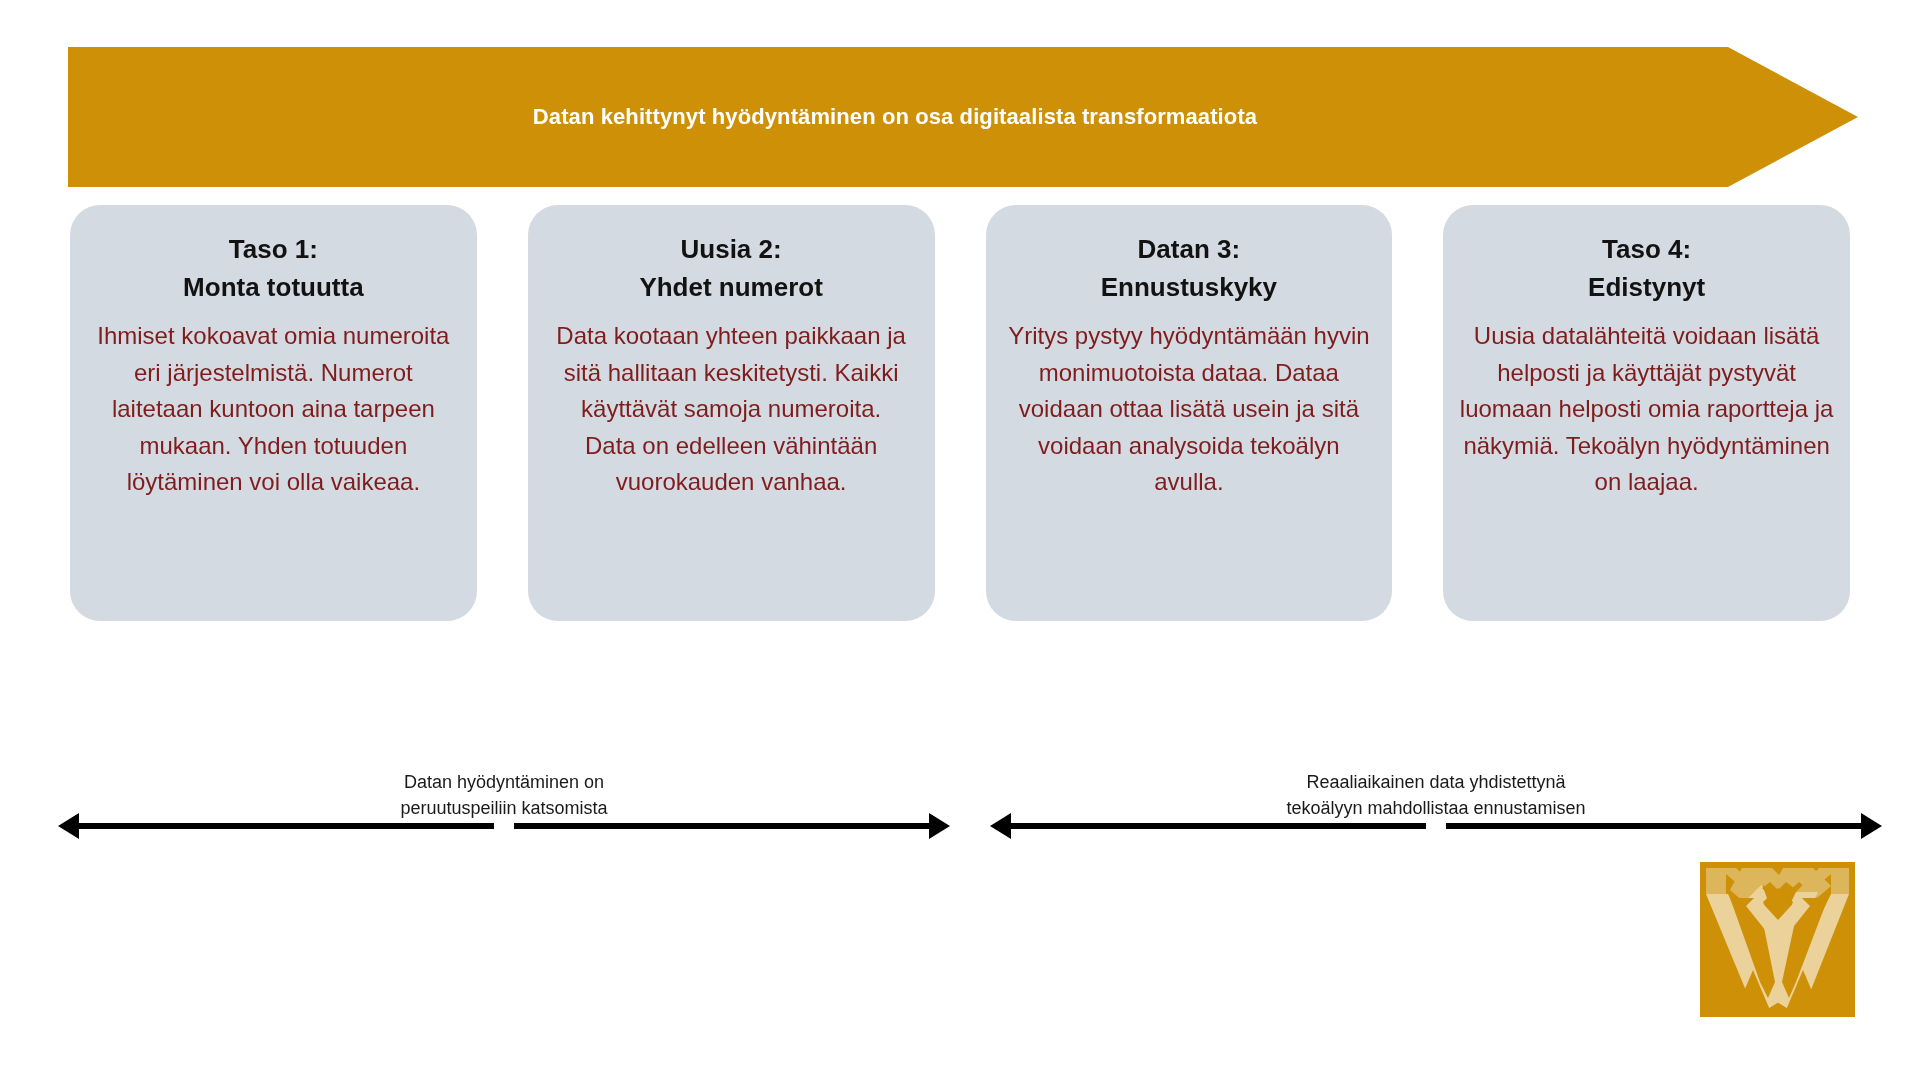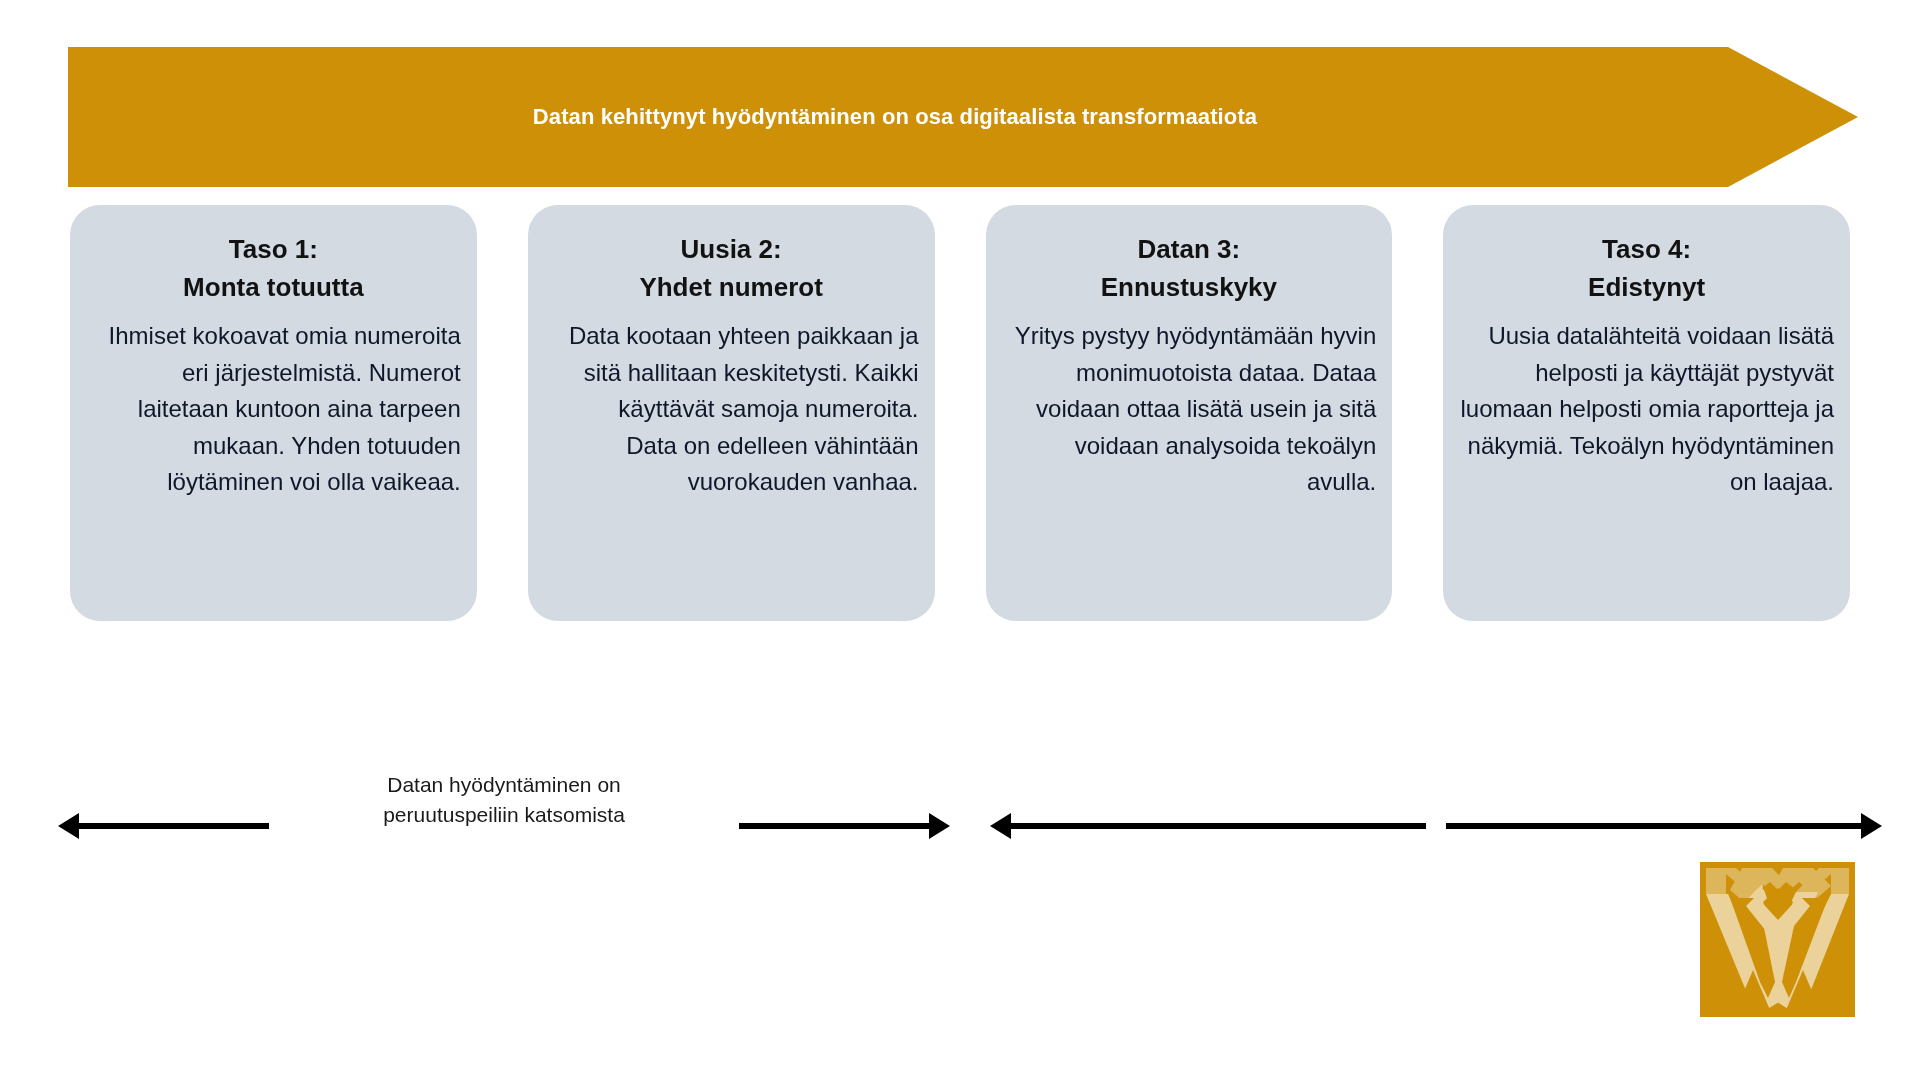--- a/index.html
+++ b/index.html
@@ -72,25 +72,25 @@
   .card-title {
     color: #121212;
     font-size: 26px;
     font-weight: bold;
     line-height: 1.45;
     text-align: center;
     white-space: pre-line;
     margin-bottom: 12px;
   }
   .card-body {
-    color: #0f172a;
+    color: #7f1d1d;
     font-size: 24px;
     font-weight: 400;
     line-height: 1.52;
-    text-align: right;
+    text-align: center;
     white-space: pre-line;
   }
 
   
   #arrow-bands {
     position: absolute;
     left: 0;
     top: 770px;
     width: 1920px;
     height: 130px;
@@ -131,21 +131,21 @@
   .band-spacer { flex: 1 1 auto; }
 
   .band-label {
     position: absolute;
     left: 50%;
     top: 0;
     transform: translateX(-50%);
     width: 470px;
     text-align: center;
     color: #1a1a1a;
-    font-size: 21px;
+    font-size: 18px;
     line-height: 1.44;
     white-space: pre-line;
     background: #ffffff;
     padding: 0 8px;
     box-sizing: border-box;
   }
 
   
   #logo-mark {
     position: absolute;
@@ -207,20 +207,22 @@
   </div>
 
   <div class="arrow-band" id="arrow-band-right">
     <div class="band-line-row">
       <div class="arrow-head left"></div>
       <div class="arrow-line stub-left"></div>
       <div class="band-spacer"></div>
       <div class="arrow-line stub-right"></div>
       <div class="arrow-head right"></div>
     </div>
+    <div class="band-label">Reaaliaikainen data yhdistettynä
+tekoälyyn mahdollistaa ennustamisen</div>
   </div>
 
 </div>
 
 <div id="logo-mark">
   <svg viewBox="0 0 155 155" width="155" height="155" aria-hidden="true">
     <rect x="0" y="0" width="155" height="155" fill="#CE9007"></rect>
 
     <polygon points="6,6 36,6 62,30 47,30 26,12 26,32 6,32" fill="#DDB55B"></polygon>
     <polygon points="42,6 72,6 90,24 77,36 62,22 44,40 30,28" fill="#DDB55B"></polygon>

